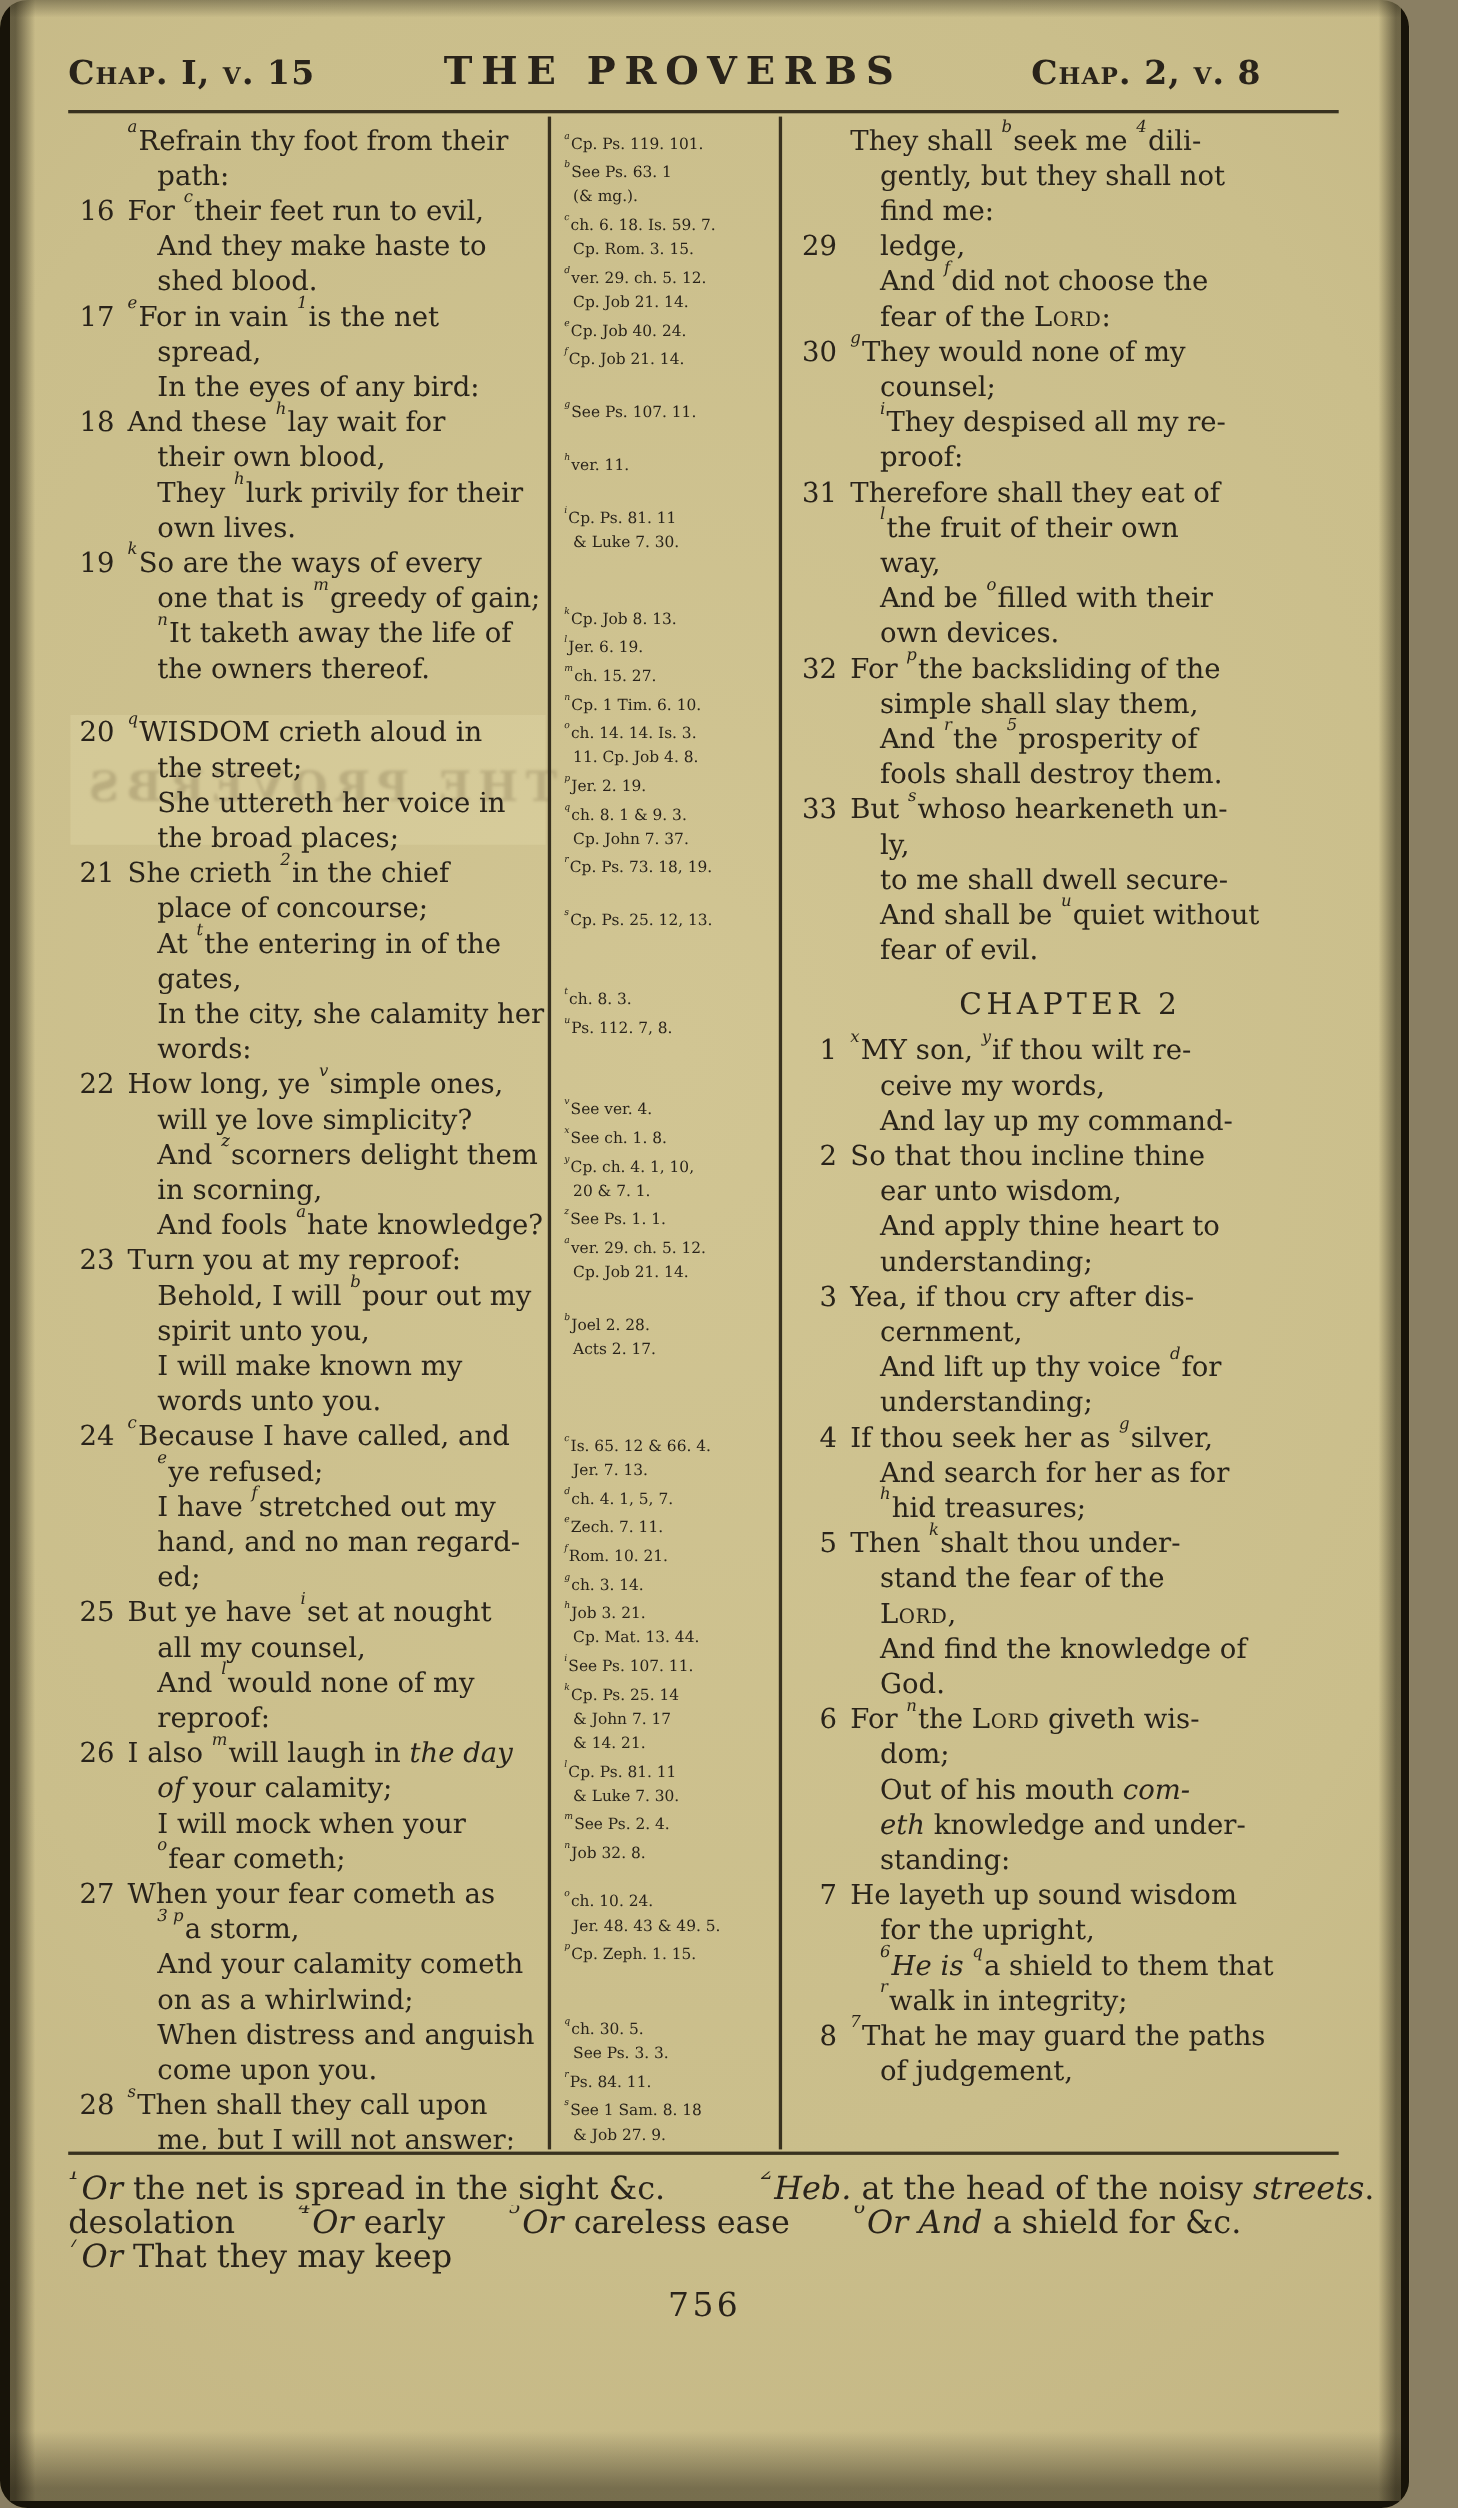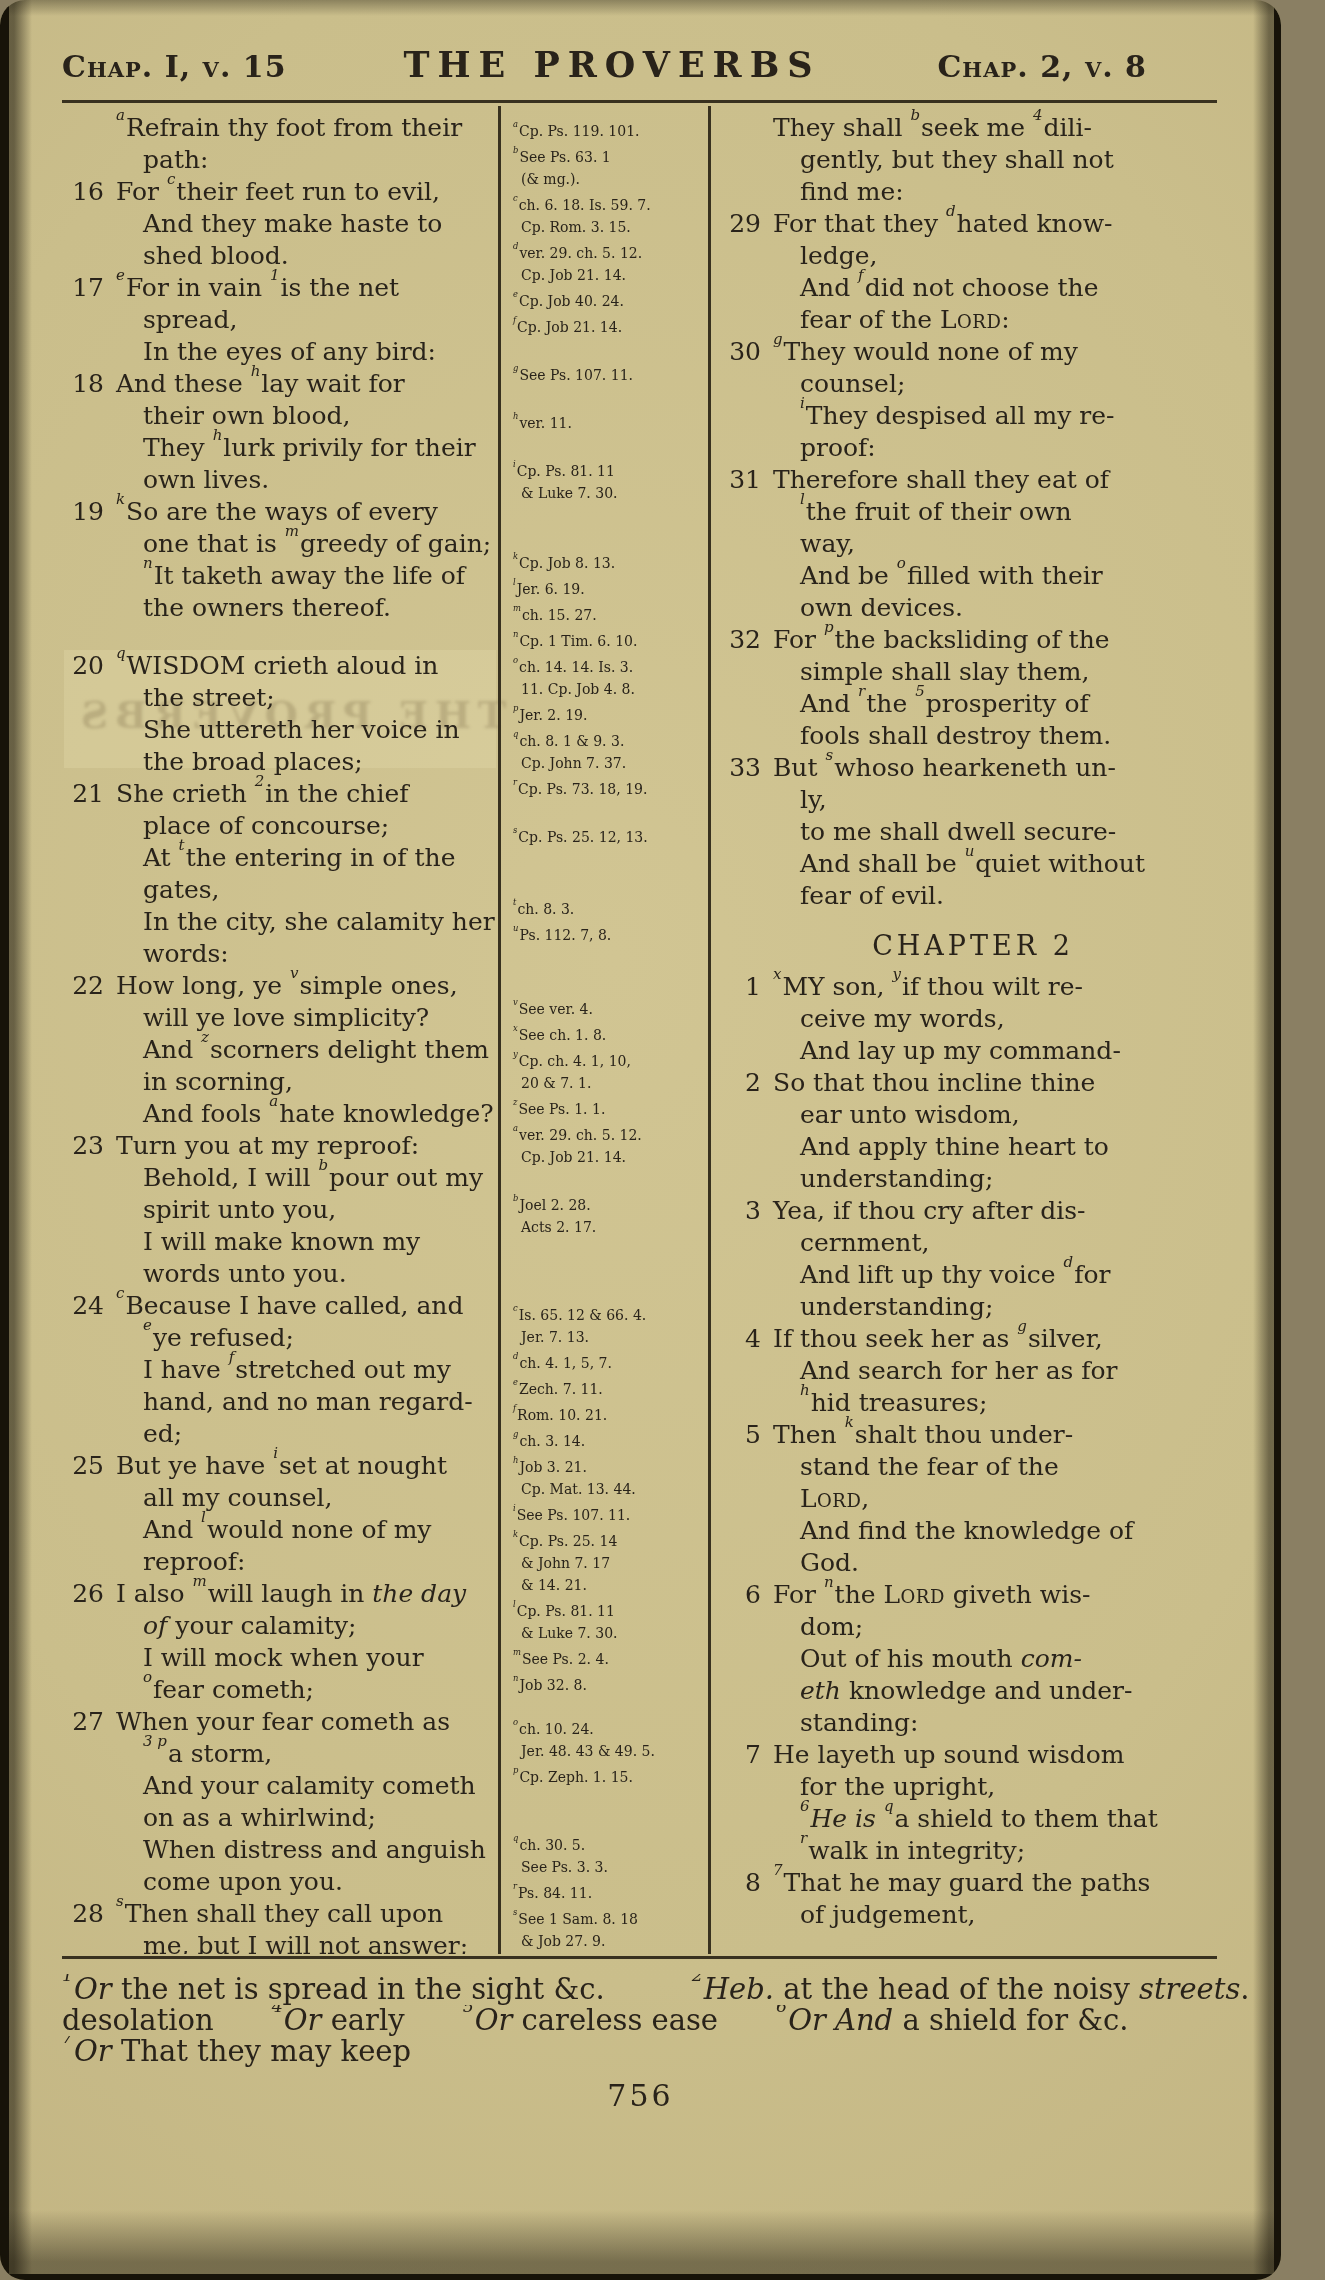--- a/index.html
+++ b/index.html
@@ -313,21 +313,20 @@
       </div>
     <div class="col right" id="col-right">
         <div class="verse">
           <span class="vnum"></span>
           <div class="vline">They shall <sup>b</sup>seek me <sup>4</sup>dili-</div>
           <div class="vline cont">gently, but they shall not</div>
           <div class="vline cont">find me:</div>
         </div>
         <div class="verse">
           <span class="vnum">29</span>
-          <div class="vline">For that they <sup>d</sup>hated know-</div>
           <div class="vline cont">ledge,</div>
           <div class="vline cont">And <sup>f</sup>did not choose the</div>
           <div class="vline cont">fear of the <span class="sc">Lord</span>:</div>
         </div>
         <div class="verse">
           <span class="vnum">30</span>
           <div class="vline"><sup>g</sup>They would none of my</div>
           <div class="vline cont">counsel;</div>
           <div class="vline cont"><sup>i</sup>They despised all my re-</div>
           <div class="vline cont">proof:</div>

